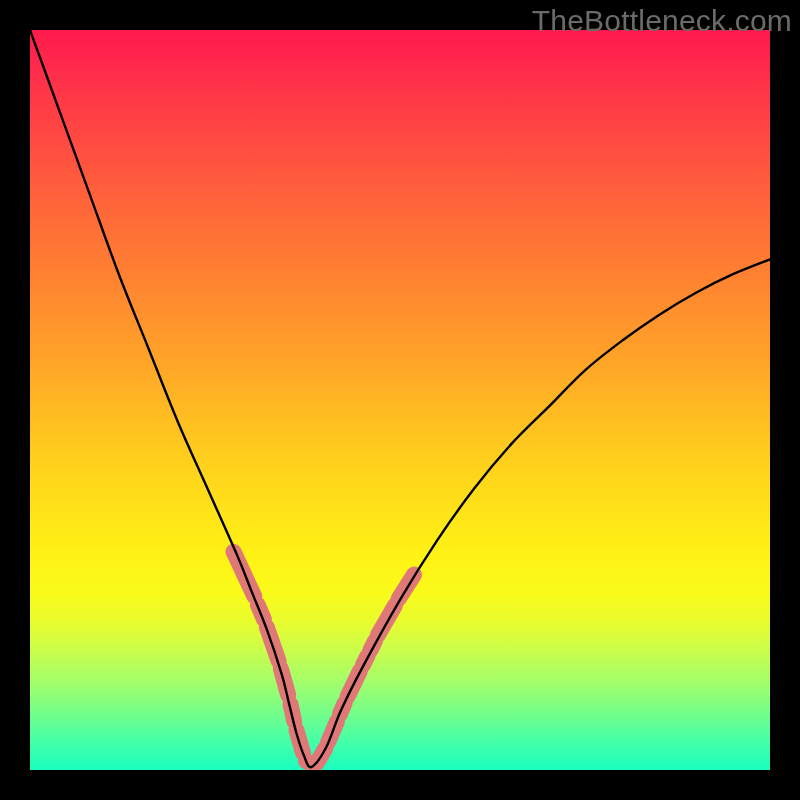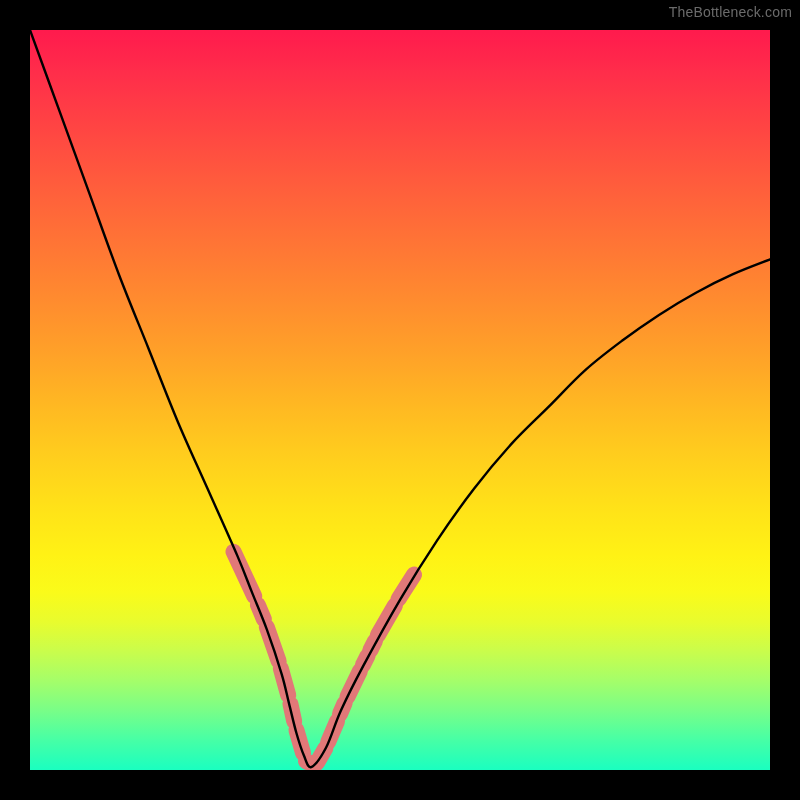--- a/index.html
+++ b/index.html
@@ -47,21 +47,21 @@
       #78fe88 92%,
       #46ffa6 96%,
       #1affc0 100%
     );
   }
   .watermark {
     position: absolute;
     top: 4px;
     right: 8px;
     color: #6b6b6b;
-    font-size: 14px;
+    font-size: 30px;
     font-weight: 500;
     letter-spacing: 0.2px;
     user-select: none;
     text-align: center;
   }
   svg.overlay {
     position: absolute;
     inset: 0;
     width: 740px;
     height: 740px;

